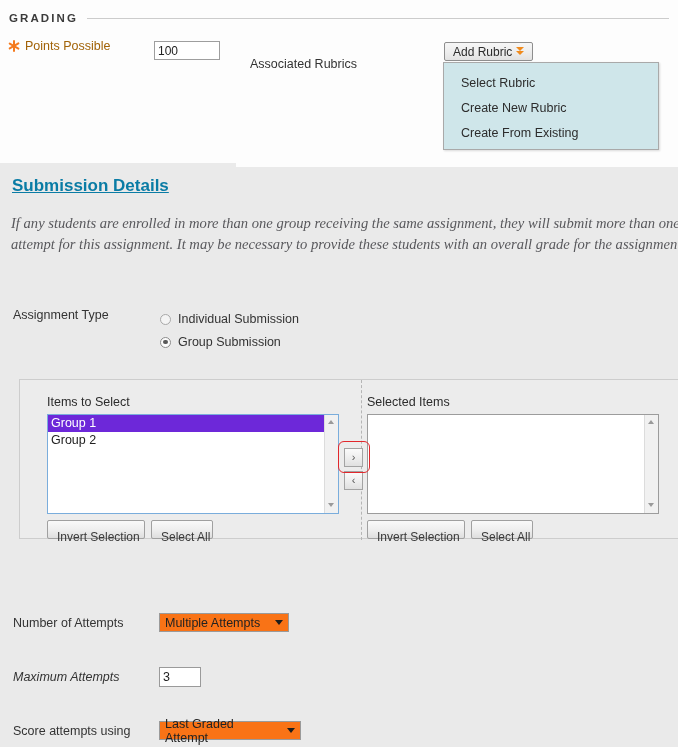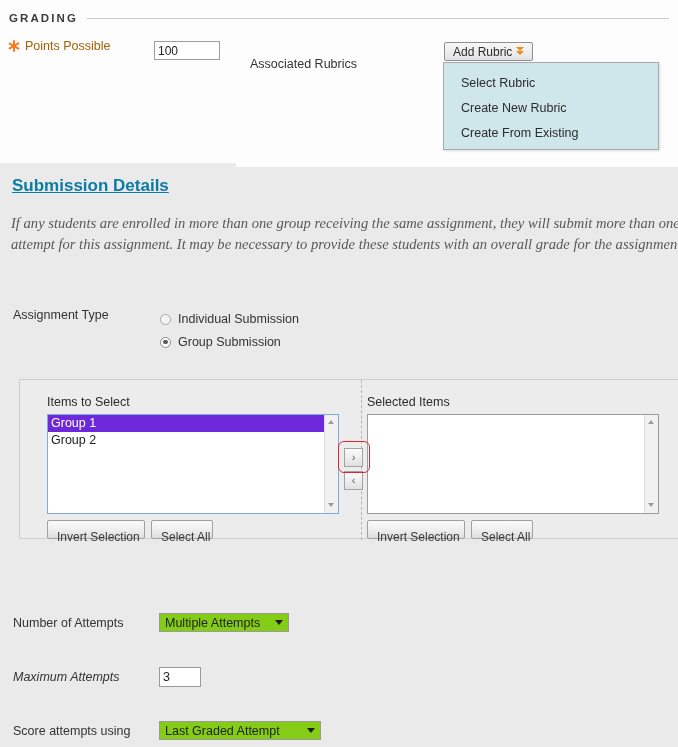--- a/index.html
+++ b/index.html
@@ -404,34 +404,34 @@
     white-space: nowrap;
   }
   #number-of-attempts-label { top: 453px; }
   #maximum-attempts-label   { top: 507px; font-style: italic; }
   #score-attempts-label     { top: 561px; }
 
   .form-select {
     position: absolute;
     left: 159px;
     height: 19px;
-    background: #84cc16;
+    background: #f97316;
     border: 1px solid #9a9a9a;
     box-sizing: border-box;
     display: flex;
     align-items: center;
     padding: 0 5px 0 5px;
     font-family: "Liberation Sans", sans-serif;
     font-size: 12.5px;
     color: #222222;
     cursor: pointer;
     justify-content: space-between;
   }
   #number-of-attempts-select { top: 450px; width: 130px; }
-  #score-attempts-select     { top: 558px; width: 162px; }
+  #score-attempts-select     { top: 558px; width: 142px; }
   .select-caret {
     width: 0; height: 0;
     border-left: 4px solid transparent;
     border-right: 4px solid transparent;
     border-top: 5px solid #1d1d1d;
     flex: none;
     margin-left: 8px;
   }
 
   #maximum-attempts-input {

